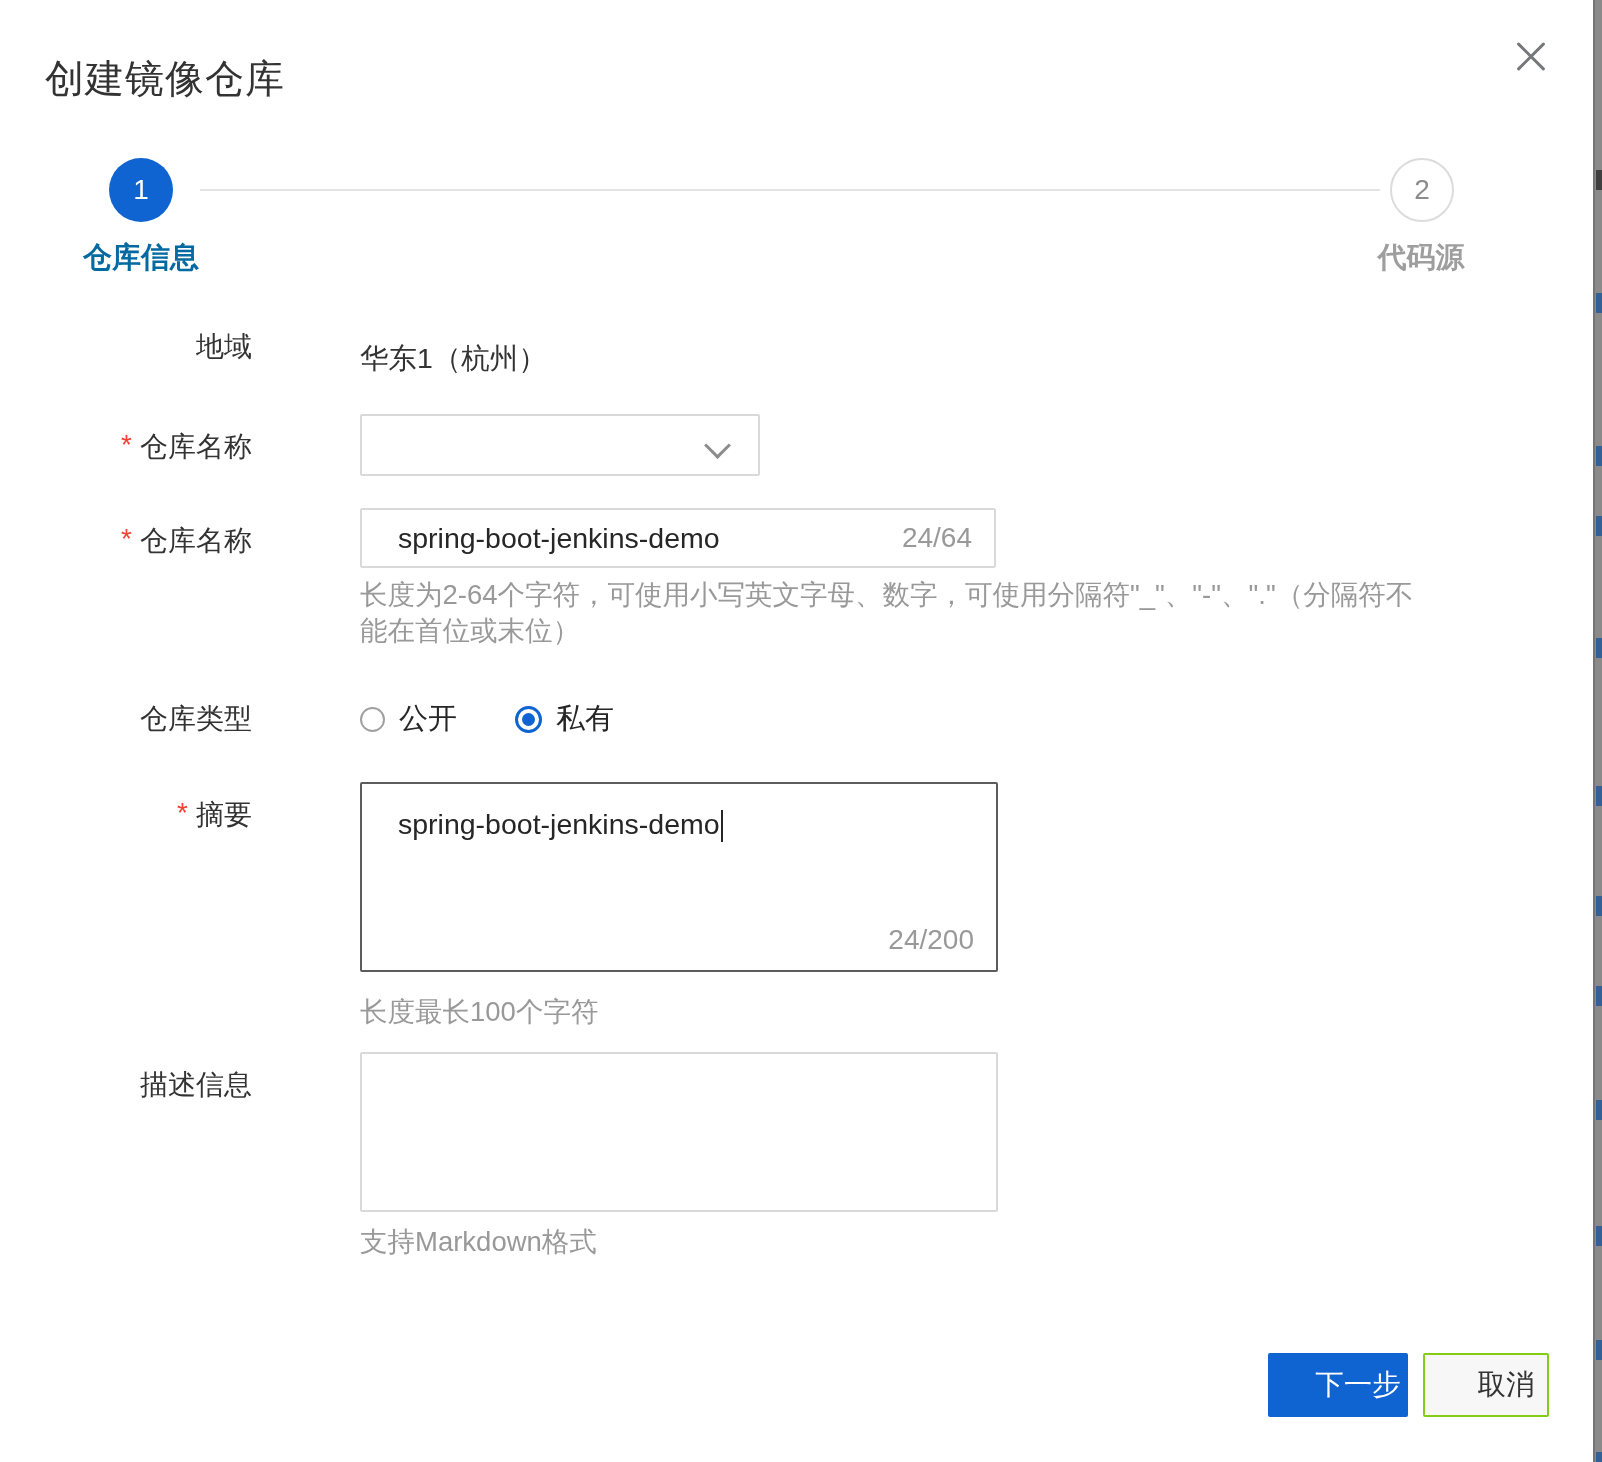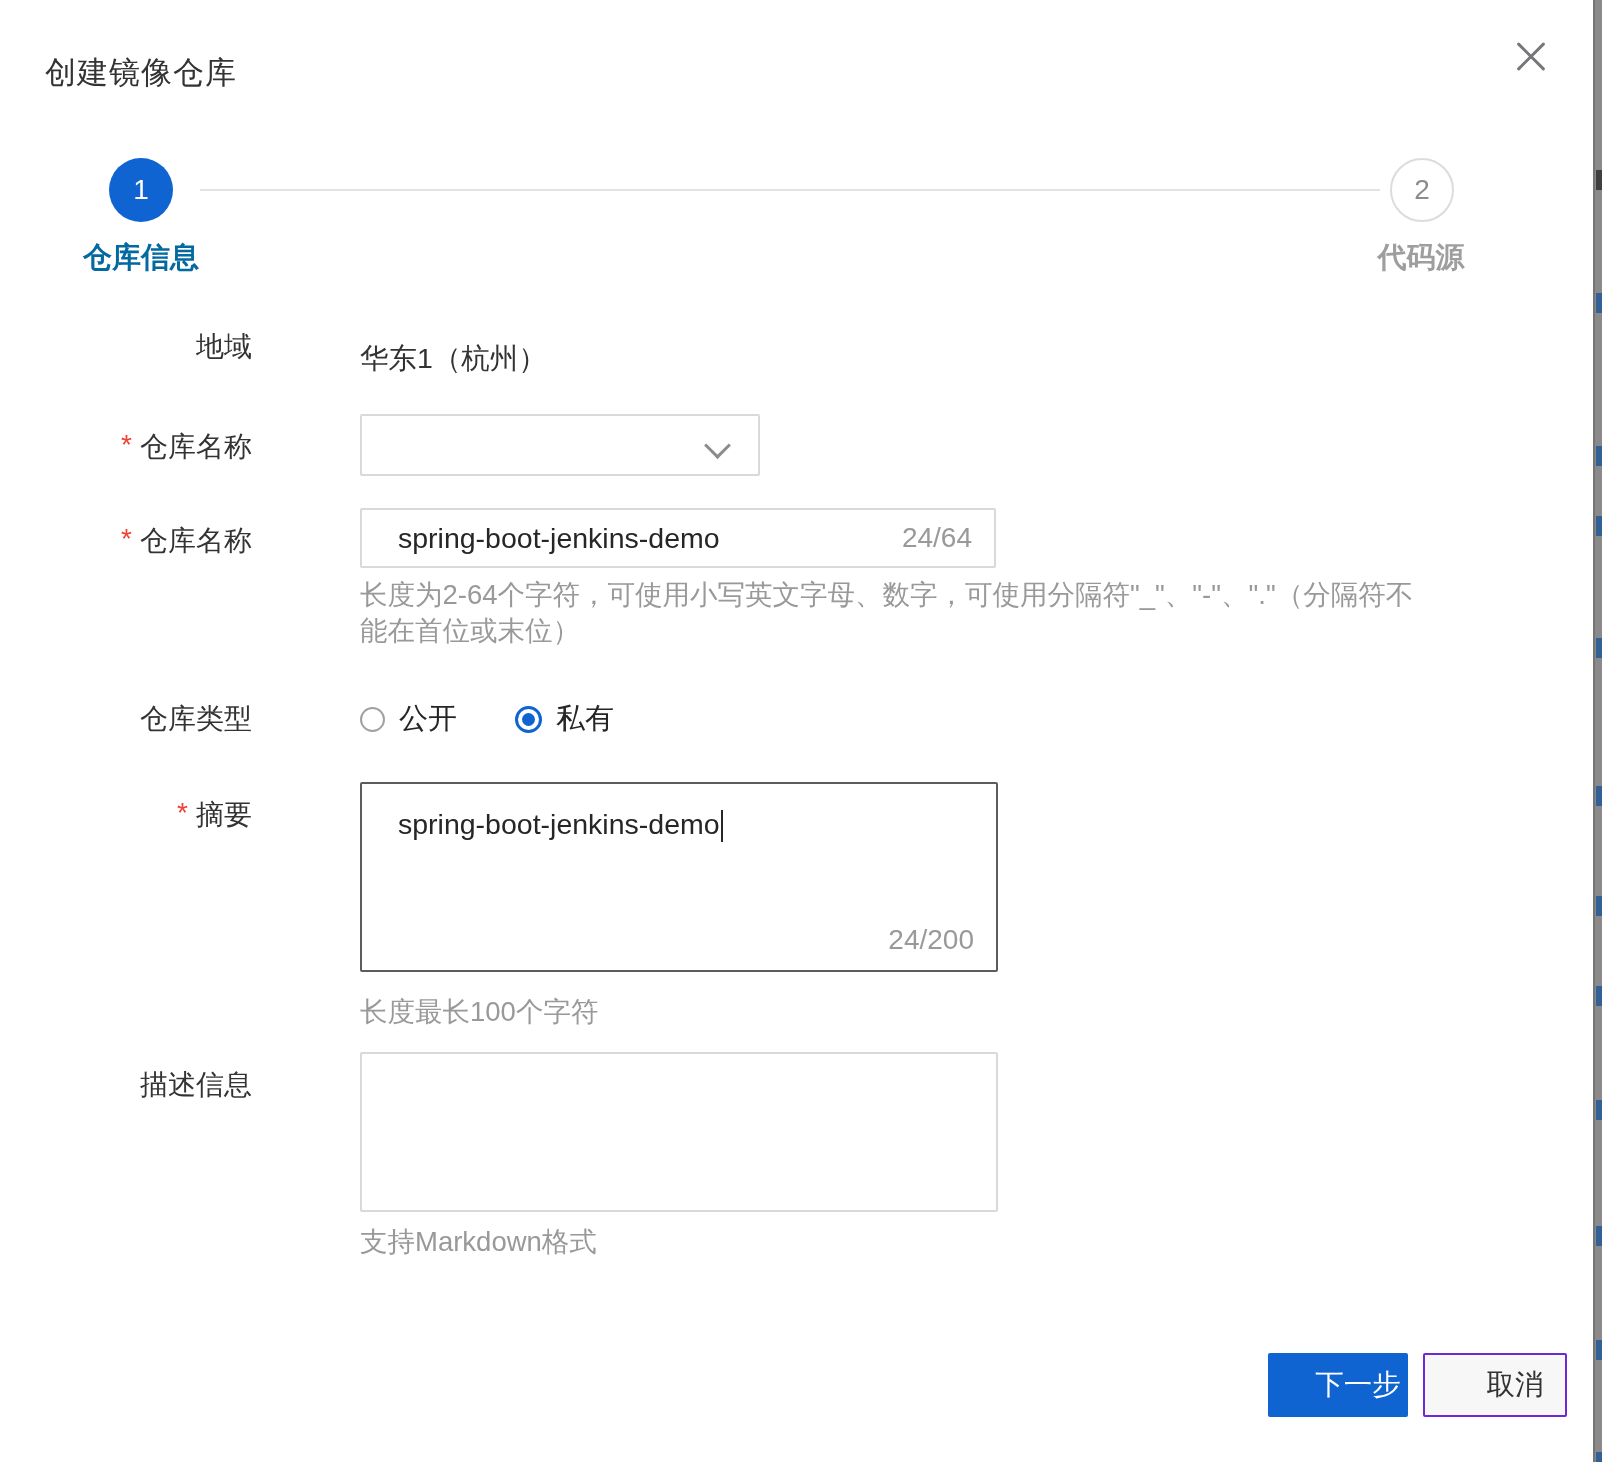--- a/index.html
+++ b/index.html
@@ -9,21 +9,21 @@
     background:#ffffff;
     font-family:"Liberation Sans","DejaVu Sans",sans-serif;
     color:#333333;
     overflow:hidden;
   }
   .abs { position:absolute; }
 
   
   .dialog-title {
     left:45px; top:52px;
-    font-size:31px; font-weight:500; color:#333;
+    font-size:39px; font-weight:500; color:#333;
     letter-spacing:1px;
   }
   .close-btn {
     left:1510px; top:36px; width:44px; height:44px;
     cursor:pointer;
   }
   .close-btn .bar {
     position:absolute; left:2px; top:19px;
     width:38px; height:3px; background:#76777a; border-radius:2px;
   }
@@ -120,22 +120,22 @@
   
   .btn {
     display:flex; align-items:center; justify-content:center;
     font-size:28.5px; cursor:pointer; border-radius:2px;padding-left:40px;
   }
   .btn-next {
     left:1268px; top:1353px; width:140px; height:64px;
     background:var(--primary); color:#ffffff;
   }
   .btn-cancel {
-    left:1423px; top:1353px; width:144px; height:64px;
-    background:#f7f7f7; border:2px solid #6d28d9; color:#333;
+    left:1423px; top:1353px; width:126px; height:64px;
+    background:#f7f7f7; border:2px solid #84cc16; color:#333;
   }
 
   
   .edge-strip {
     right:0; top:0; width:9px; height:1462px;
     background:#8a8a8a; border-left:2px solid #747474;
   }
   .edge-strip .frag {
     position:absolute; left:1px; width:8px; height:20px; opacity:0.95;
   }

